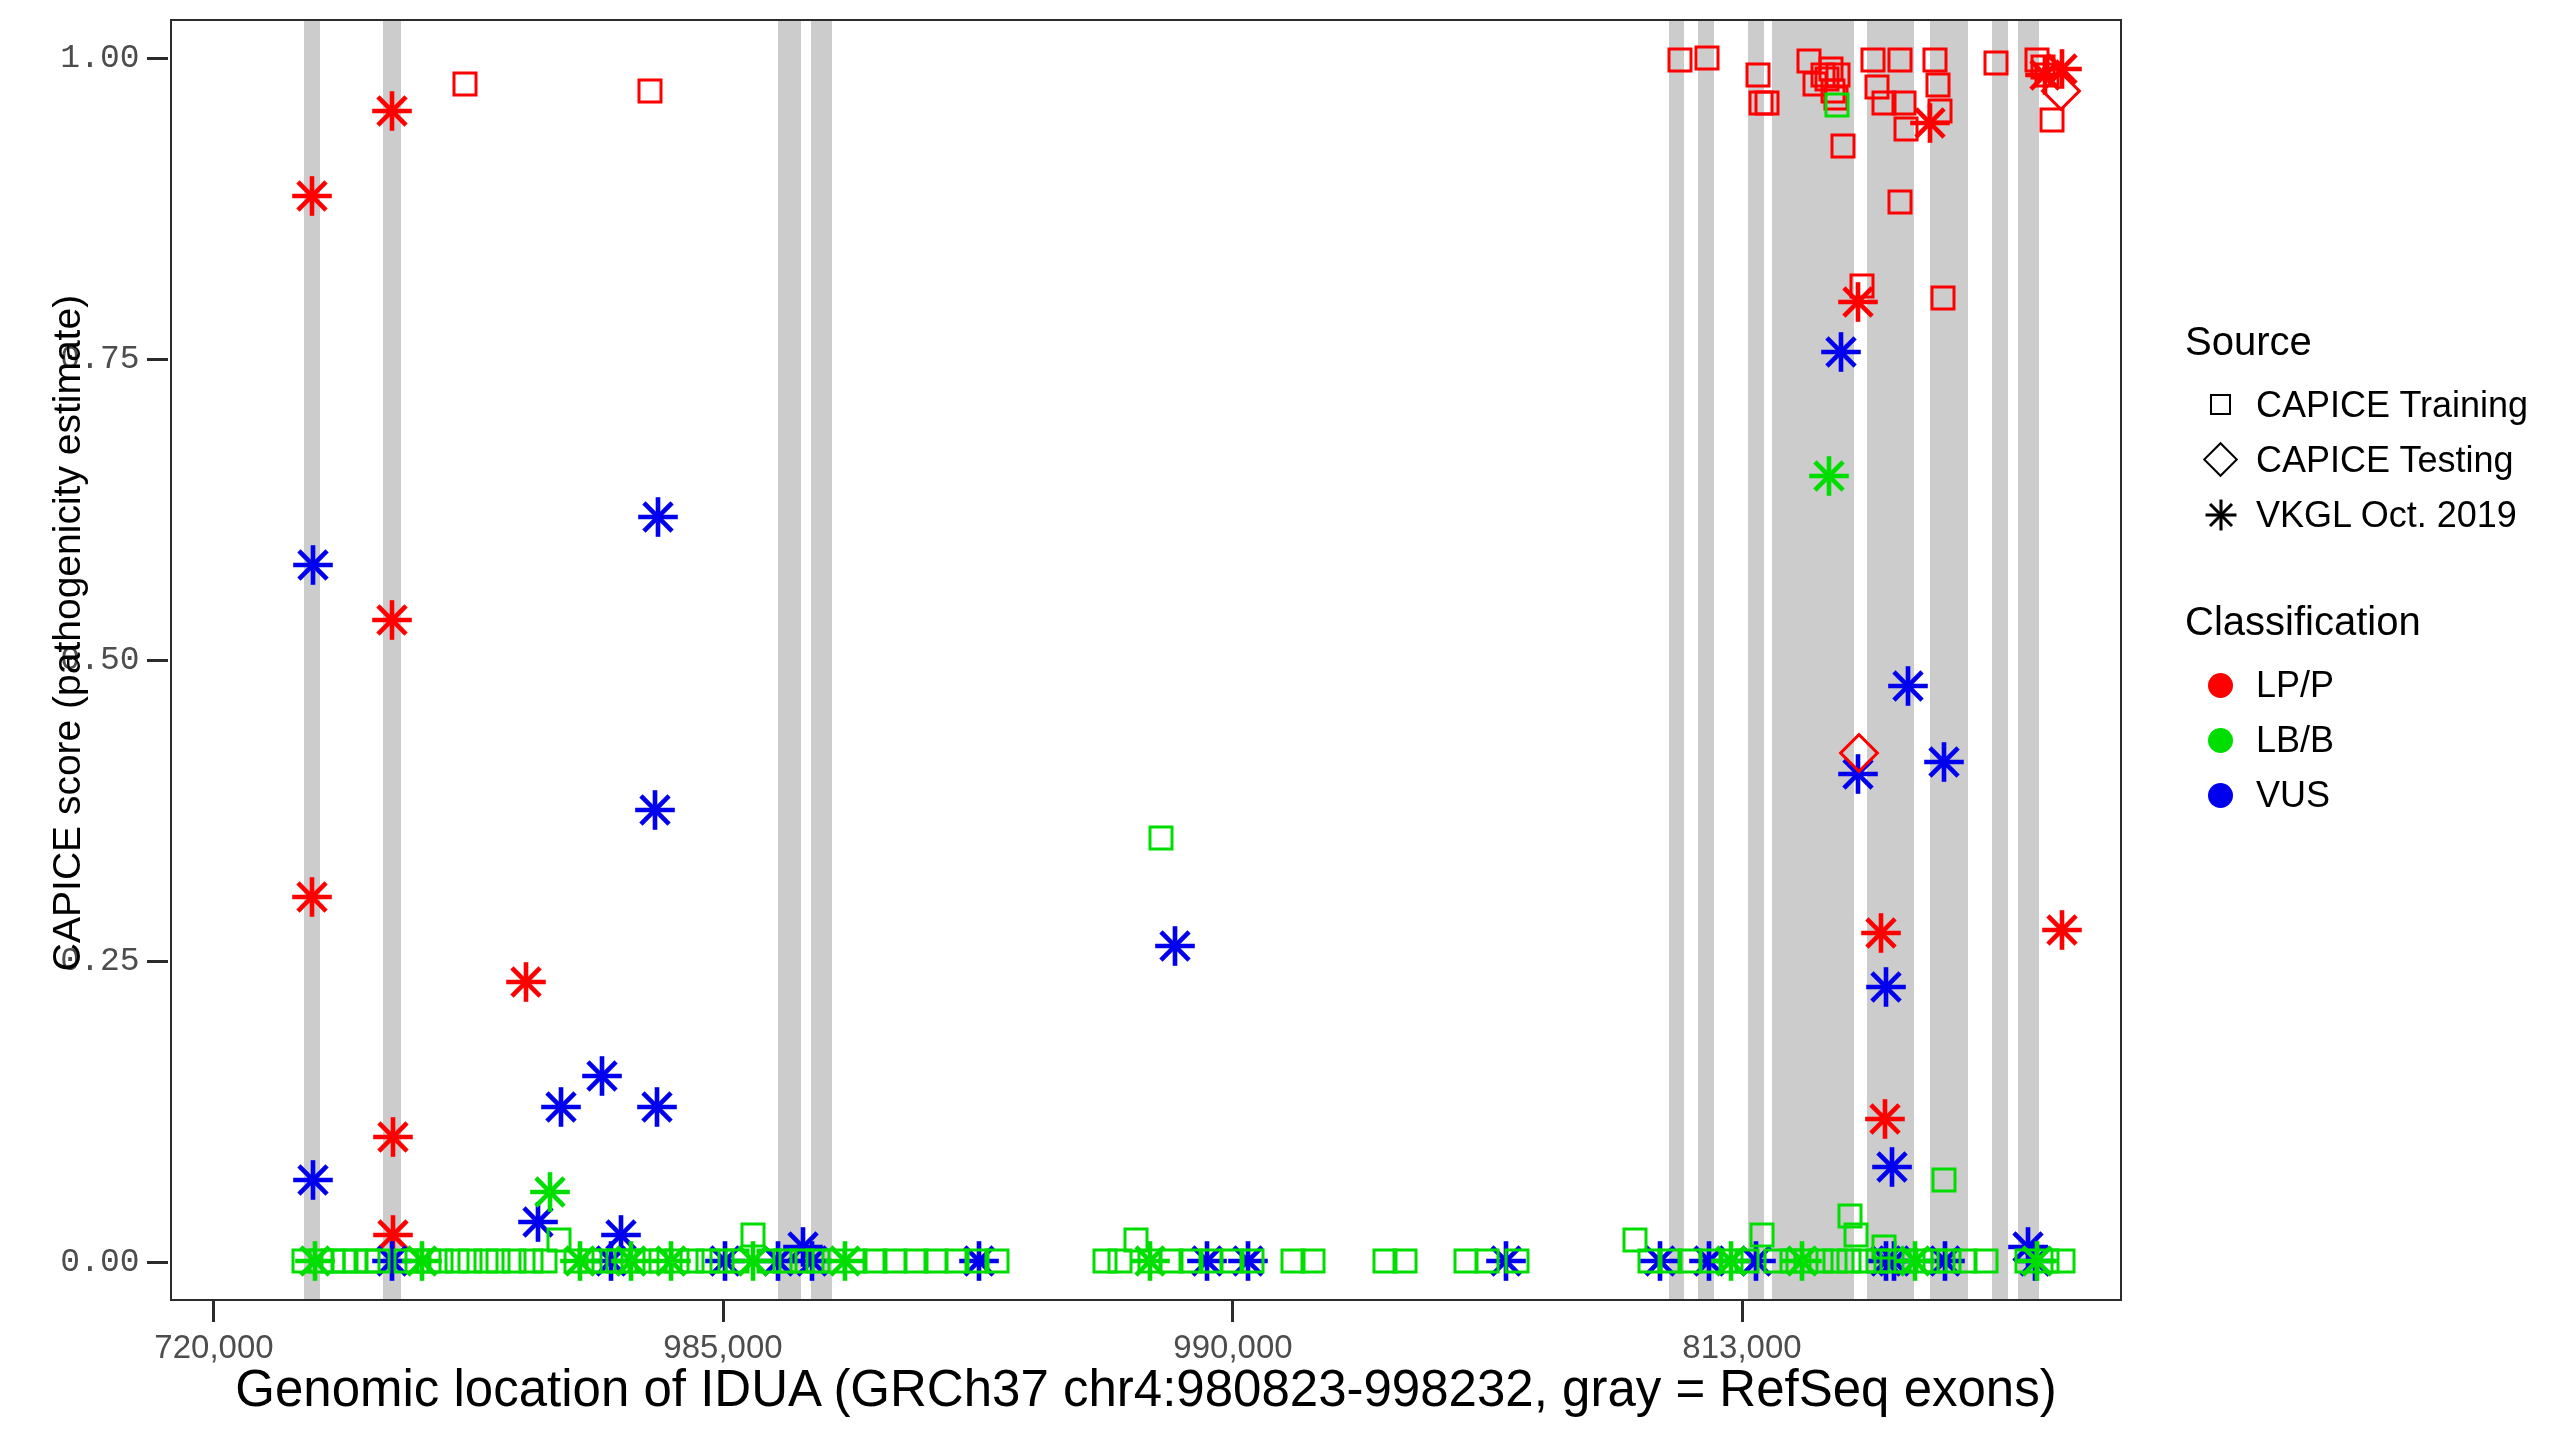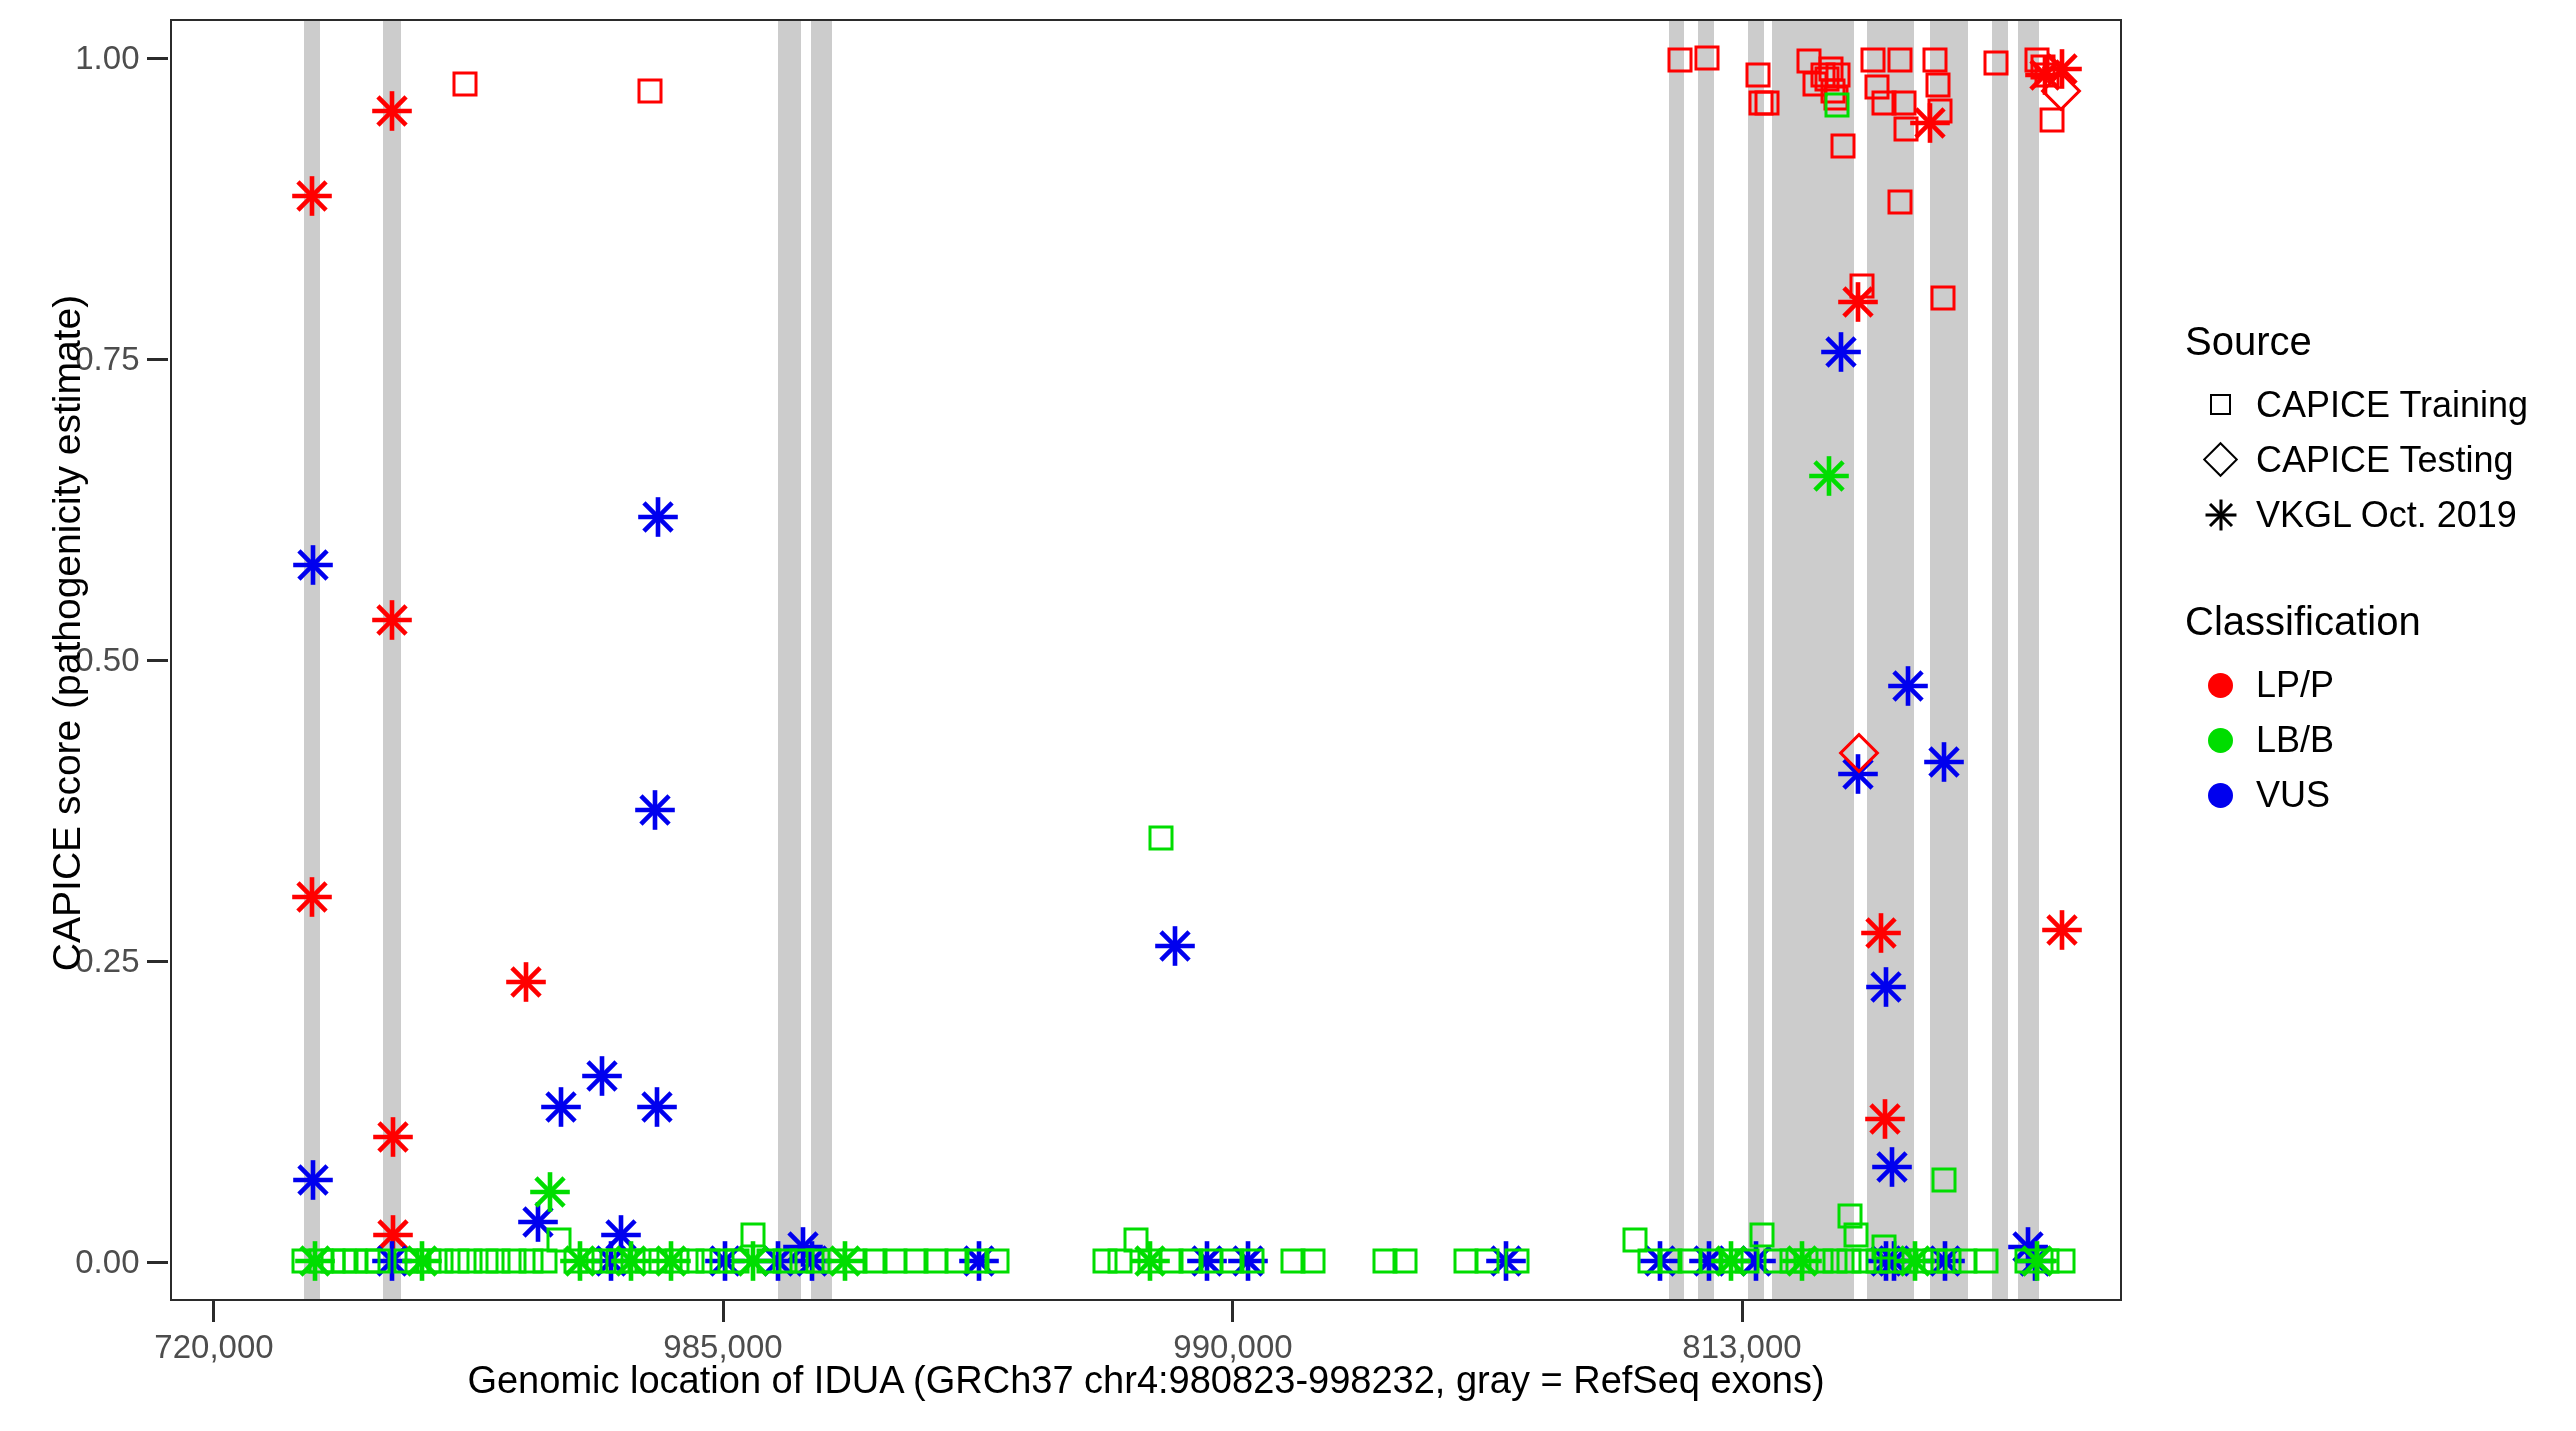--- a/index.html
+++ b/index.html
@@ -22,39 +22,39 @@
   
   .mk{position:absolute;transform:translate(-50%,-50%);}
   .mk.sq{box-sizing:border-box;border-style:solid;background:transparent;}
   .mk.dia{box-sizing:border-box;border-style:solid;background:transparent;}
   .mk.ast{line-height:0;}
   .mk.ast svg{display:block;overflow:visible;}
 
   
   .ytick{position:absolute;right:1.9px;width:21px;height:2.9px;background:#2b2b2b;}
   .ylab{position:absolute;right:30.5px;transform:translateY(-50%);
-        font-size:33px;color:#4d4d4d;white-space:nowrap;text-align:center;}
+        font-size:33px;color:#4d4d4d;white-space:nowrap;text-align:center;font-family:Liberation Mono, monospace;}
   .xtick{position:absolute;top:0;width:2.9px;height:21px;background:#2b2b2b;}
   .xlab{position:absolute;top:27px;transform:translateX(-50%);
         font-size:33px;color:#4d4d4d;white-space:nowrap;}
 
   #yaxis{position:absolute;left:0;top:19px;width:170px;height:1282px;}
   #xaxis{position:absolute;left:170px;top:1301px;width:1952px;height:114px;}
 
   #ylabel{
     position:absolute;left:-553px;top:611px;
     width:1240px;
     transform:rotate(-90deg);
     transform-origin:center center;
     text-align:center;
     font-size:39px;color:#000;
   }
   #xlabel{
     position:absolute;left:170px;top:1359px;width:1952px;
-    text-align:center;font-size:38px;color:#000;
+    text-align:center;font-size:51px;color:#000;
   }
 
   
   #legend{position:absolute;left:2185px;top:319px;width:382px;}
   .lg-title{font-size:40px;color:#000;margin-bottom:13.4px;white-space:nowrap;}
   .lg-row{display:flex;align-items:center;height:55px;}
   .lg-key{width:71px;display:flex;align-items:center;justify-content:center;flex:0 0 71px;}
   .lg-text{font-size:36px;color:#000;white-space:nowrap;}
   .lg-gap{height:57px;}
   .lg-dot{width:25px;height:25px;border-radius:50%;}

